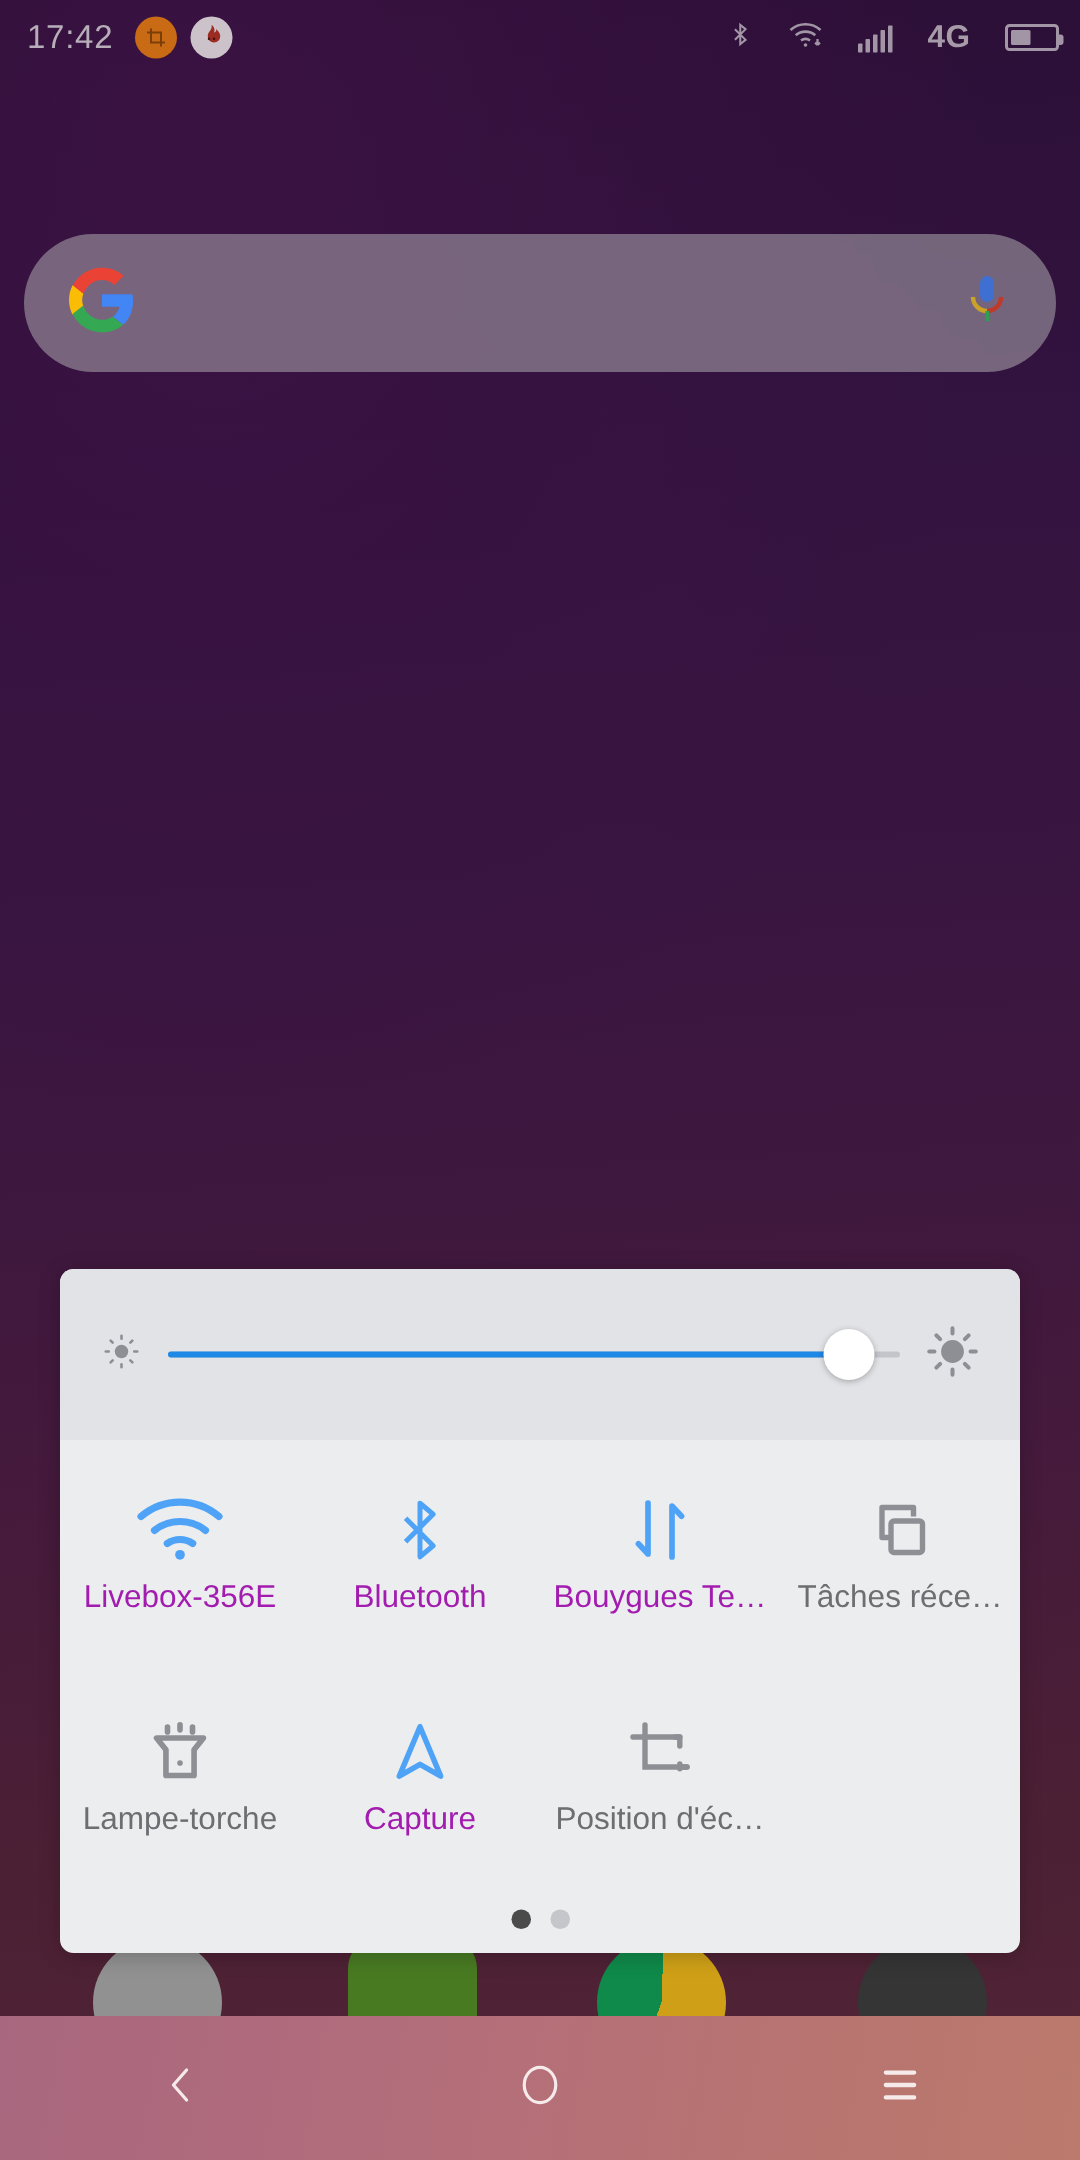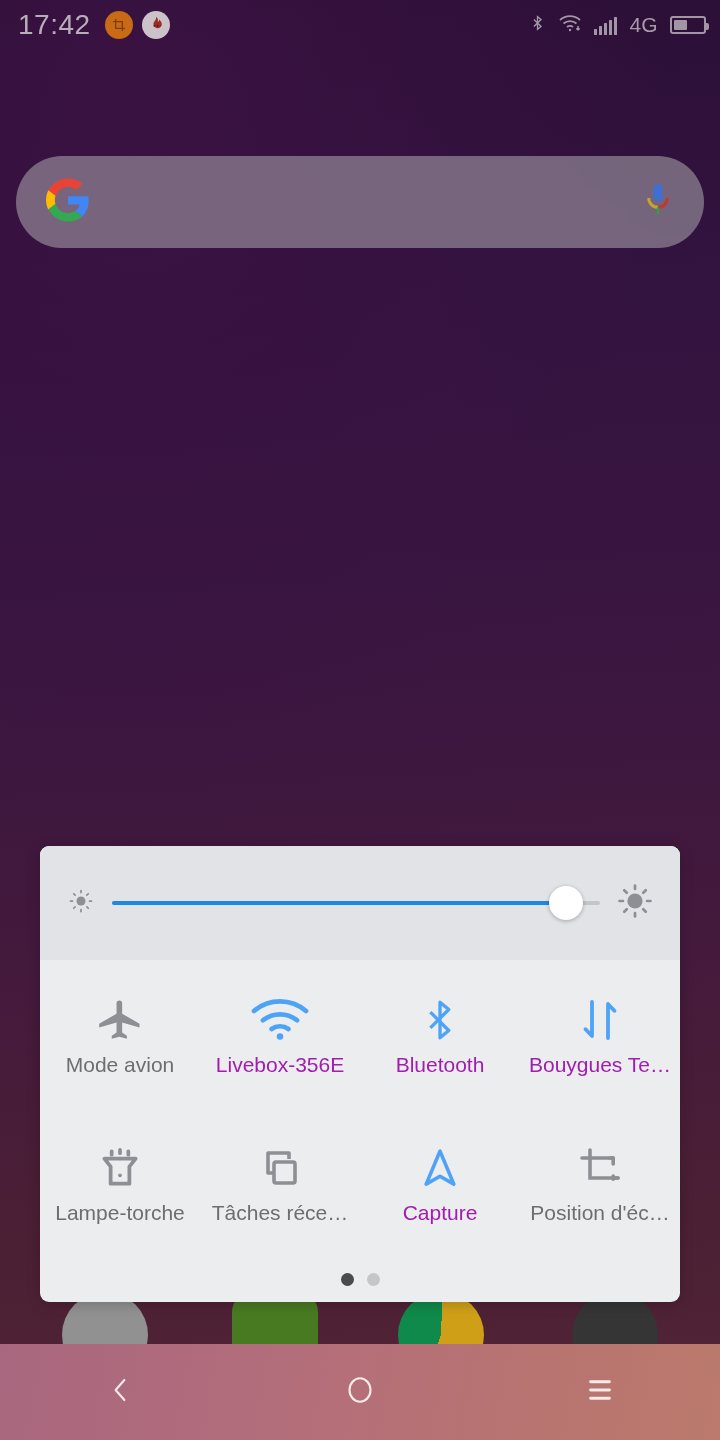--- a/index.html
+++ b/index.html
@@ -14,32 +14,33 @@
       linear-gradient(177deg, #2b0f36 0%, #331340 22%, #3a1640 45%, #451a3c 68%, #4c2034 85%, #522636 100%);
     overflow:hidden;
   }
 
   
   #status-bar {
     position:absolute; top:0; left:0; width:720px; height:50px;
     display:flex; align-items:center; padding:0 14px;
   }
   #status-clock {
-    font-size:28px; color:#b7aeb9; letter-spacing:0.5px; margin-left:4px;
+    font-size:22px; color:#b7aeb9; letter-spacing:0.5px; margin-left:4px;
   }
   .notif-icons { display:flex; align-items:center; gap:9px; margin-left:14px; }
   .notif-badge {
     width:28px; height:28px; border-radius:50%;
     display:flex; align-items:center; justify-content:center;
   }
   .notif-screenshot { background:#c96a15; }
   .notif-flame { background:#cbc3c9; }
   #status-right {
-    margin-left:auto; display:flex; align-items:center; gap:12px;
+    margin-left:auto; display:flex; align-items:center; gap:23px;
     color:#9f93a3;
+    font-weight:bold;
   }
   #net-label { font-size:21px; color:#a79ba9; letter-spacing:0.3px; }
   .sig-bars { display:flex; align-items:flex-end; gap:2px; height:19px; }
   .sig-bars i { display:block; width:3px; background:#a296a6; border-radius:0.5px; }
   .sig-bars i:nth-child(1){height:6px}
   .sig-bars i:nth-child(2){height:9px}
   .sig-bars i:nth-child(3){height:12px}
   .sig-bars i:nth-child(4){height:15px}
   .sig-bars i:nth-child(5){height:18px}
   #battery {
@@ -233,28 +234,20 @@
           <g stroke="#8d8f94" stroke-width="1.7" stroke-linecap="round">
             <path d="M12 2.2v2.2M12 19.6v2.2M2.2 12h2.2M19.6 12h2.2"></path>
             <path d="M5.2 5.2l1.6 1.6M17.2 17.2l1.6 1.6M18.8 5.2l-1.6 1.6M6.8 17.2l-1.6 1.6"></path>
           </g>
         </svg>
       </span>
     </div>
 
     <div class="tiles-grid">
 
-      <div class="tile off">
-        <span class="tile-icon">
-          <svg width="52" height="52" viewBox="0 0 24 24" fill="#8d8f94">
-            <path d="M21 15.5v-1.8l-8-4.6V4.3a1.3 1.3 0 0 0-2.6 0v4.8l-8 4.6v1.8l8-2.3v4.6l-2.2 1.5v1.4l3.5-1 3.5 1v-1.4L13 17.8v-4.6z"></path>
-          </svg>
-        </span>
-        <span class="tile-label">Mode avion</span>
-      </div>
 
       <div class="tile on">
         <span class="tile-icon">
           <svg width="60" height="46" viewBox="0 0 24 18" fill="none" stroke="#4fa3f7" stroke-width="1.9" stroke-linecap="round">
             <path d="M1.6 5.4a16 16 0 0 1 20.8 0"></path>
             <path d="M5.2 9.1a11 11 0 0 1 13.6 0"></path>
             <path d="M8.6 12.6a6 6 0 0 1 6.8 0"></path>
             <circle cx="12" cy="15.6" r="1.3" fill="#4fa3f7" stroke="none"></circle>
           </svg>
         </span>
@@ -275,39 +268,39 @@
           <svg width="48" height="52" viewBox="0 0 24 24" fill="none" stroke="#4fa3f7" stroke-width="1.9" stroke-linecap="round" stroke-linejoin="round">
             <path d="M8 3v17l-3.2-3.4"></path>
             <path d="M16 21V4l3.2 3.4"></path>
           </svg>
         </span>
         <span class="tile-label">Bouygues Te…</span>
       </div>
 
       <div class="tile off">
         <span class="tile-icon">
+          <svg width="48" height="52" viewBox="0 0 24 24" fill="none" stroke="#8d8f94" stroke-width="1.8" stroke-linejoin="round">
+            <path d="M16.5 7.5V4.5H6v10h3"></path>
+            <rect x="9" y="9" width="10.5" height="10.5" rx="1"></rect>
+          </svg>
+        </span>
+        <span class="tile-label">Tâches réce…</span>
+      </div>
+
+      <div class="tile off">
+        <span class="tile-icon">
           <svg width="50" height="52" viewBox="0 0 24 24" fill="none" stroke="#8d8f94" stroke-width="1.8" stroke-linejoin="round">
             <path d="M4.5 7.5h15l-3 3.8v8.2h-9v-8.2z"></path>
             <path d="M8 4v1.6M12 3.3v1.6M16 4v1.6" stroke-linecap="round"></path>
             <circle cx="12" cy="15.5" r="0.9" fill="#8d8f94" stroke="none"></circle>
           </svg>
         </span>
         <span class="tile-label">Lampe-torche</span>
       </div>
 
-      <div class="tile off">
-        <span class="tile-icon">
-          <svg width="48" height="52" viewBox="0 0 24 24" fill="none" stroke="#8d8f94" stroke-width="1.8" stroke-linejoin="round">
-            <path d="M16.5 7.5V4.5H6v10h3"></path>
-            <rect x="9" y="9" width="10.5" height="10.5" rx="1"></rect>
-          </svg>
-        </span>
-        <span class="tile-label">Tâches réce…</span>
-      </div>
-
       <div class="tile on">
         <span class="tile-icon">
           <svg width="46" height="52" viewBox="0 0 24 24" fill="none" stroke="#4fa3f7" stroke-width="1.9" stroke-linejoin="round">
             <path d="M12 3.2L4.8 20.4 12 16.3l7.2 4.1z"></path>
           </svg>
         </span>
         <span class="tile-label">Capture</span>
       </div>
 
       <div class="tile off">

